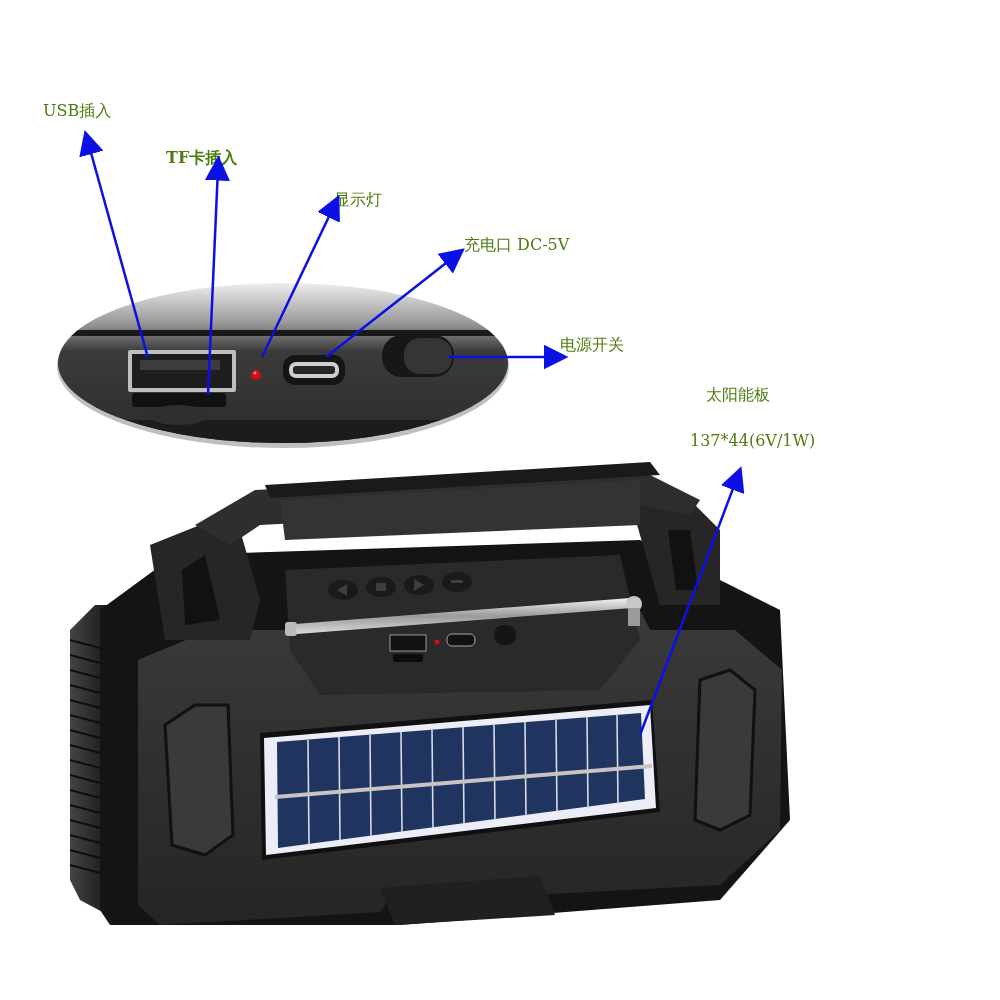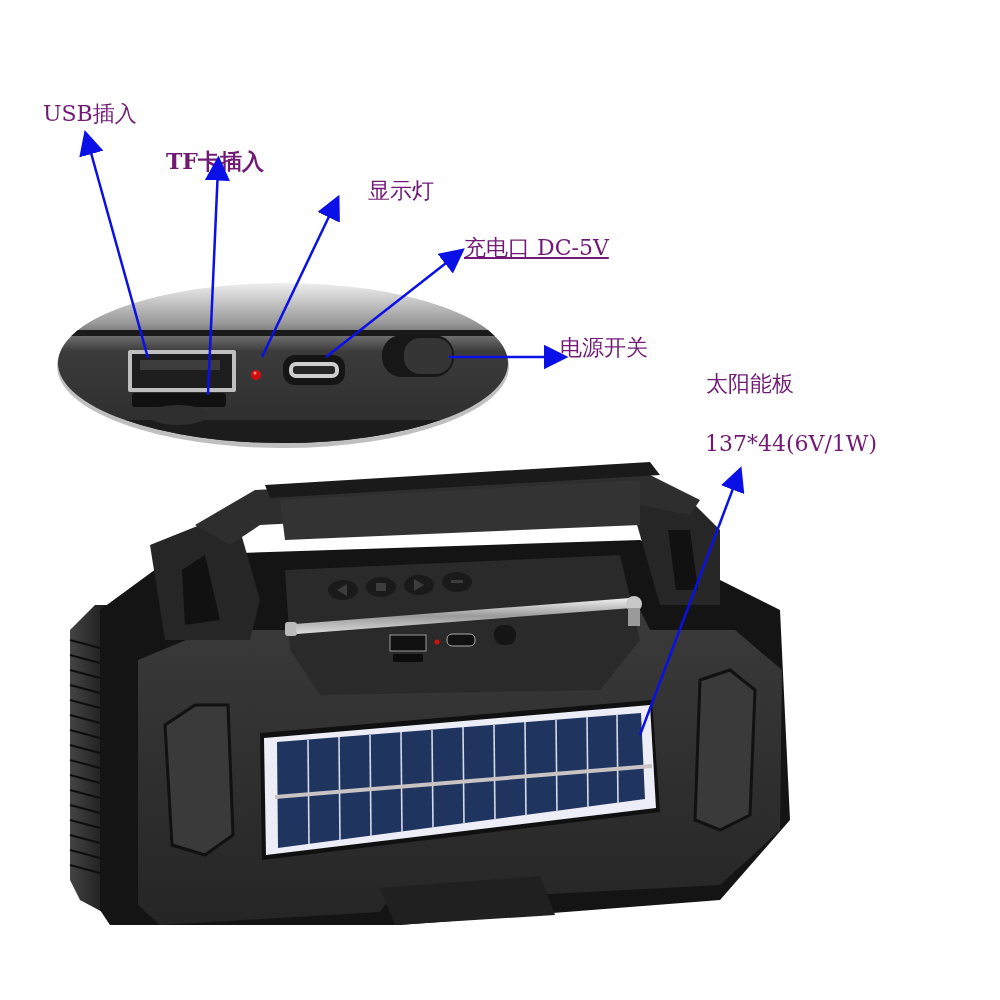--- a/index.html
+++ b/index.html
@@ -1,29 +1,29 @@
 <!DOCTYPE html>
 <html><head>
 <meta charset="utf-8">
 <style>
   html,body{margin:0;padding:0;background:#ffffff;}
   body{width:1000px;height:1000px;position:relative;overflow:hidden;font-family:"DejaVu Serif","Liberation Serif",serif;}
-  .label{position:absolute;color:#701a75;font-size:22px;line-height:1;white-space:nowrap;font-family:"DejaVu Serif","Liberation Serif",serif;}
+  .label{position:absolute;color:#4d7c0f;font-size:16px;line-height:1;white-space:nowrap;font-family:"DejaVu Serif","Liberation Serif",serif;}
   svg{position:absolute;left:0;top:0;}
 </style>
 </head>
 <body>
 
 <div class="label" style="left:43px;top:103px;">USB插入</div>
 <div class="label" style="left:166px;top:150px;font-weight:bold;">TF卡插入</div>
-<div class="label" style="left:334px;top:180px;margin-left:34px;">显示灯</div>
-<div class="label" style="left:464px;top:237px;text-decoration:underline;">充电口 DC-5V</div>
+<div class="label" style="left:334px;top:192px;">显示灯</div>
+<div class="label" style="left:464px;top:237px;">充电口 DC-5V</div>
 <div class="label" style="left:560px;top:337px;font-family:Liberation Serif, serif;">电源开关</div>
-<div class="label" style="left:706px;top:373px;">太阳能板</div>
-<div class="label" style="left:705px;top:433px;">137*44(6V/1W)</div>
+<div class="label" style="left:706px;top:387px;">太阳能板</div>
+<div class="label" style="left:690px;top:433px;">137*44(6V/1W)</div>
 
 <svg width="1000" height="1000" viewBox="0 0 1000 1000">
   <defs>
     <linearGradient id="bodyGrad" x1="0" y1="0" x2="0" y2="1">
       <stop offset="0" stop-color="#3a3a3a"></stop>
       <stop offset="1" stop-color="#252525"></stop>
     </linearGradient>
     <linearGradient id="sideGrad" x1="0" y1="0" x2="1" y2="0">
       <stop offset="0" stop-color="#1a1a1a"></stop>
       <stop offset="1" stop-color="#2c2c2c"></stop>

